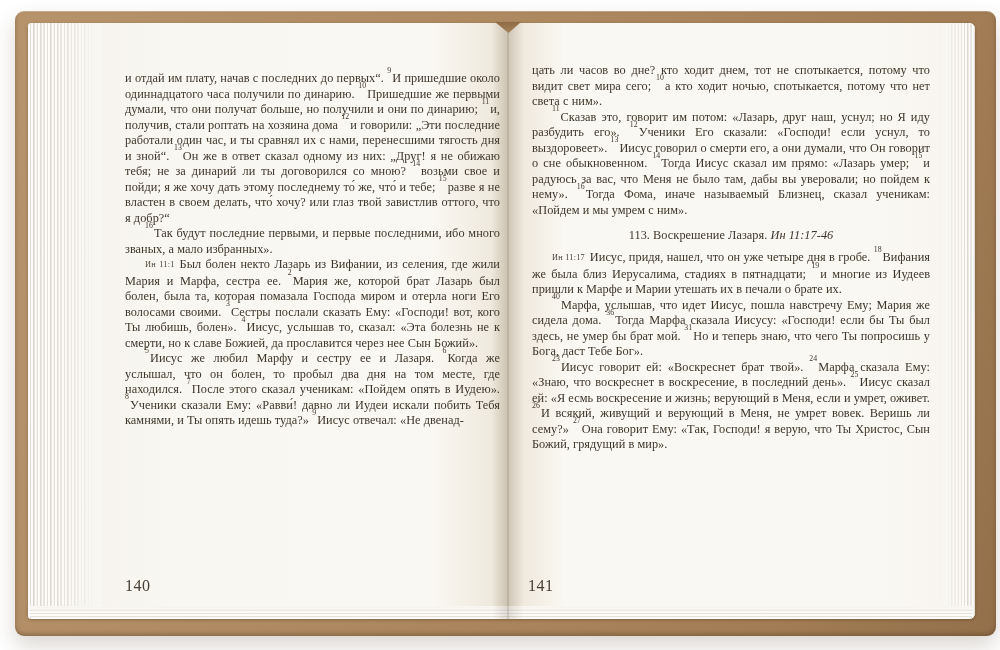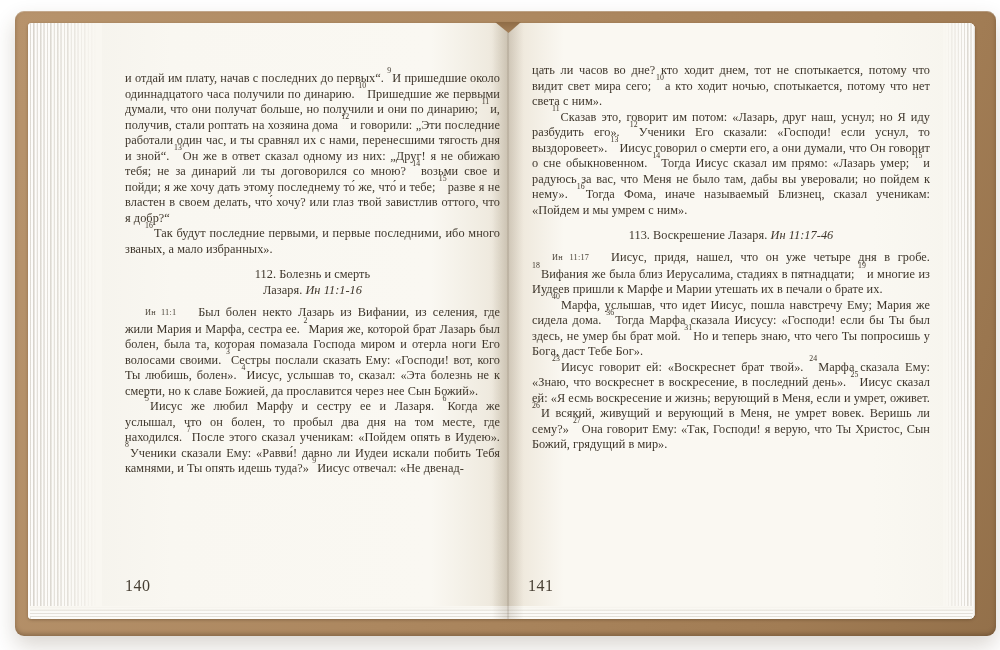--- a/index.html
+++ b/index.html
@@ -98,45 +98,41 @@
   .page-body p.flush{text-indent:0;}
   .heading{
     text-align:center;margin:9px 0 7px;line-height:16px;text-indent:0;
   }
   .heading i{font-style:italic;margin-top:22px;}
   sup.vn{
     font-size:7.8px;line-height:0;position:relative;top:-4px;
     margin-right:1px;
   }
   .mref{
-    font-size:8.3px;letter-spacing:0.2px;margin-right:22px;
+    font-size:8.3px;letter-spacing:0.2px;margin-right:5px;
     position:relative;top:-1px;color:#4a4337;white-space:nowrap;
   }
   .page-number{
     position:absolute;bottom:24px;text-align:left;
     font-size:16px;color:#463e32;letter-spacing:0.5px;
   }
   .page-left .page-number{left:97px;right:8px;}
   .page-right .page-number{left:20px;right:45px;}
 </style>
 </head>
 <body>
 
 <div class="photo">
   <div class="book">
     <div class="pages">
 
       <div class="page page-left">
         <div class="page-body">
             <p class="flush">и отдай им плату, начав с последних до первых“. <sup class="vn">9</sup>И пришедшие около одиннадцатого часа получили по динарию. <sup class="vn">10</sup>Пришедшие же первыми думали, что они получат больше, но получили и они по динарию; <sup class="vn">11</sup>и, получив, стали роптать на хозяина дома <sup class="vn">12</sup>и говорили: „Эти последние работали один час, и ты сравнял их с нами, перенесшими тягость дня и зной“. <sup class="vn">13</sup>Он же в ответ сказал одному из них: „Друг! я не обижаю тебя; не за динарий ли ты договорился со мною? <sup class="vn">14</sup>возьми свое и пойди; я же хочу дать этому последнему то́ же, что́ и тебе; <sup class="vn">15</sup>разве я не властен в своем делать, что́ хочу? или глаз твой завистлив оттого, что я добр?“</p>
             <p class="indent"><sup class="vn">16</sup>Так будут последние первыми, и первые последними, ибо много званых, а мало избранных».</p>
-            <div class="heading">
-              <div>112. Болезнь и смерть</div>
-              <div>Лазаря. <i>Ин 11:1-16</i></div>
-            </div>
             <p class="ref"><span class="mref">Ин 11:1</span>Был болен некто Лазарь из Вифании, из селения, где жили Мария и Марфа, сестра ее. <sup class="vn">2</sup>Мария же, которой брат Лазарь был болен, была та, которая помазала Господа миром и отерла ноги Его волосами своими. <sup class="vn">3</sup>Сестры послали сказать Ему: «Господи! вот, кого Ты любишь, болен». <sup class="vn">4</sup>Иисус, услышав то, сказал: «Эта болезнь не к смерти, но к славе Божией, да прославится через нее Сын Божий».</p>
             <p class="indent"><sup class="vn">5</sup>Иисус же любил Марфу и сестру ее и Лазаря. <sup class="vn">6</sup>Когда же услышал, что он болен, то пробыл два дня на том месте, где находился. <sup class="vn">7</sup>После этого сказал ученикам: «Пойдем опять в Иудею». <sup class="vn">8</sup>Ученики сказали Ему: «Равви́! давно ли Иудеи искали побить Тебя камнями, и Ты опять идешь туда?» <sup class="vn">9</sup>Иисус отвечал: «Не двенад-</p>
           </div>
         <div class="page-number">140</div>
       </div>
 
       <div class="page page-right">
         <div class="page-body">
             <p class="flush">цать ли часов во дне? кто ходит днем, тот не спотыкается, потому что видит свет мира сего; <sup class="vn">10</sup>а кто ходит ночью, спотыкается, потому что нет света с ним».</p>
             <p class="indent"><sup class="vn">11</sup>Сказав это, говорит им потом: «Лазарь, друг наш, уснул; но Я иду разбудить его». <sup class="vn">12</sup>Ученики Его сказали: «Господи! если уснул, то выздоровеет». <sup class="vn">13</sup>Иисус говорил о смерти его, а они думали, что Он говорит о сне обыкновенном. <sup class="vn">14</sup>Тогда Иисус сказал им прямо: «Лазарь умер; <sup class="vn">15</sup>и радуюсь за вас, что Меня не было там, дабы вы уверовали; но пойдем к нему». <sup class="vn">16</sup>Тогда Фома, иначе называемый Близнец, сказал ученикам: «Пойдем и мы умрем с ним».</p>

